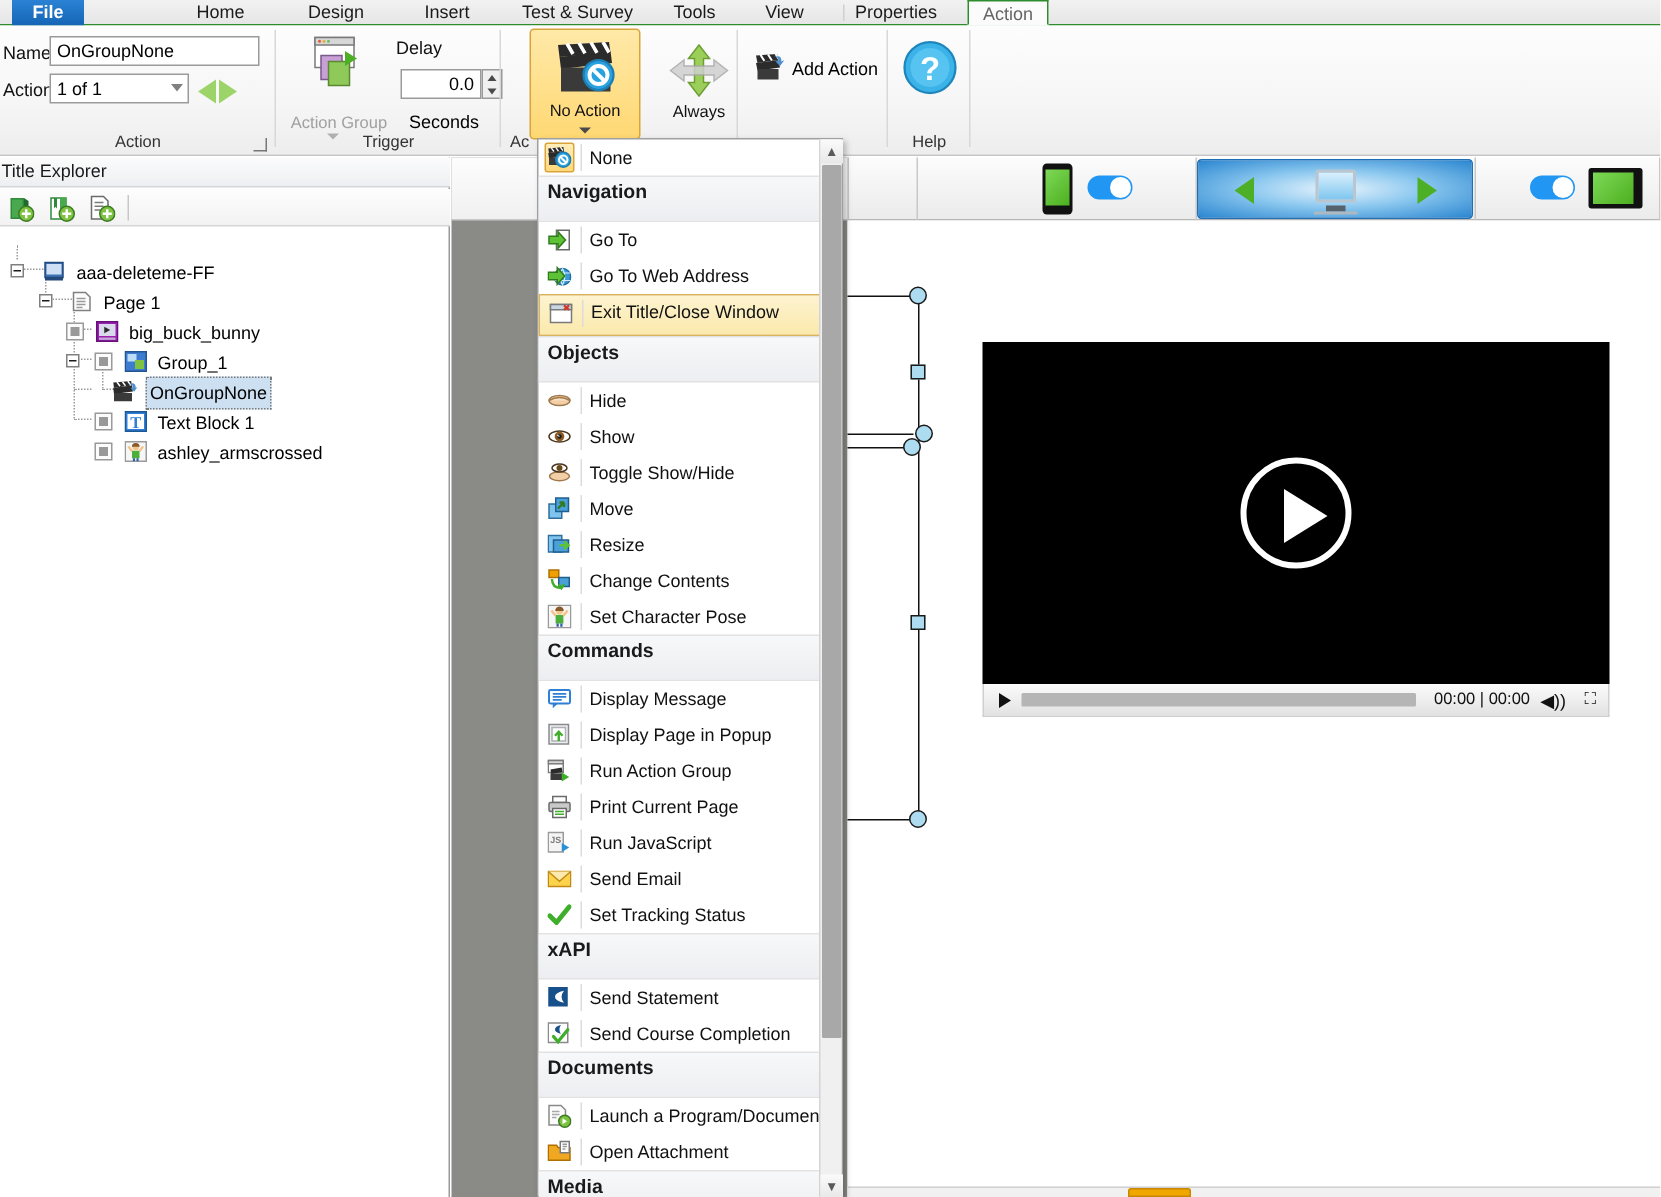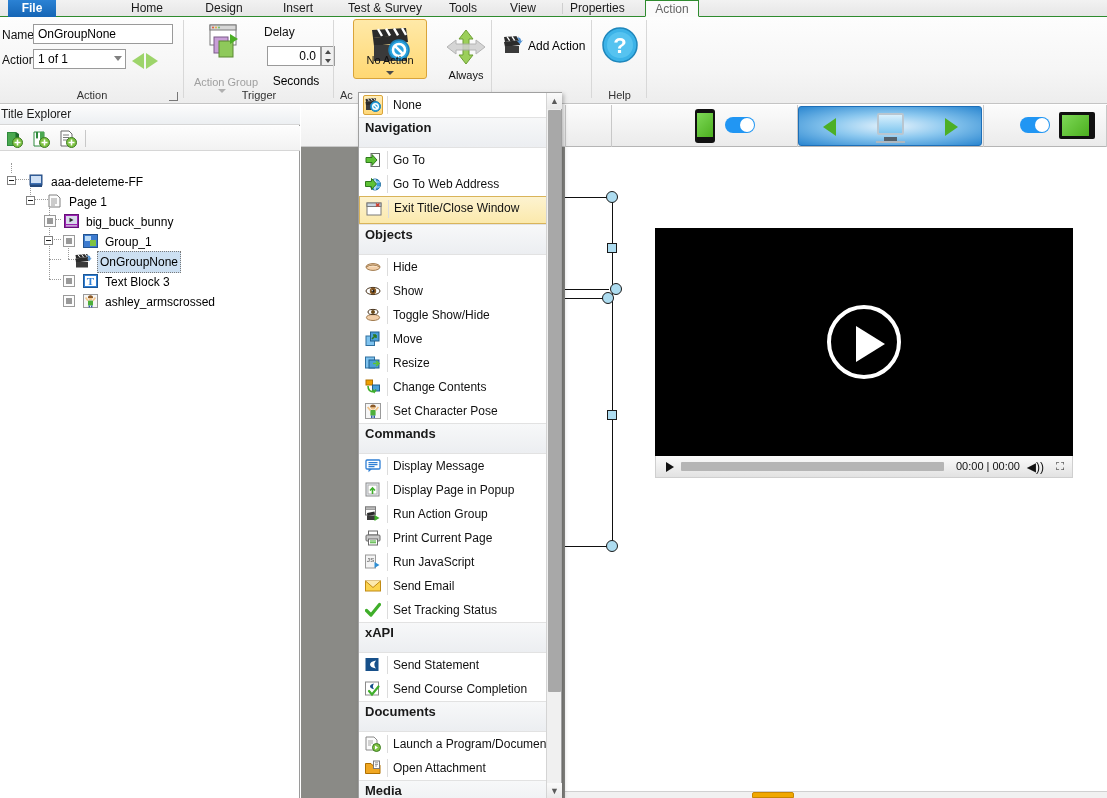--- a/index.html
+++ b/index.html
@@ -347,21 +347,21 @@
       <div class="spin" style="left:137px;top:29px;height:20px;">
           <i class="up"></i>
           <i class="dn"></i>
         </div>
       <div style="position:absolute;left:76px;top:57px;width:72px;text-align:center;font-size:12px;">Seconds</div>
       <div class="rgroup-label">Trigger</div>
       <div class="rgroup-sep" style="right:0;"></div>
     </div>
 
     <div class="rgroup" style="left:334px;width:158px;">
-      <div class="bigbtn active" style="left:19px;top:2px;width:74px;height:60px;">
+      <div class="bigbtn active" style="left:19px;top:2px;width:74px;height:74px;">
         <svg class="svgico" style="margin:4px auto 0;" width="42" height="36" viewBox="0 0 42 36">
           <path d="M4 10 L38 6 L39 14 L5 18 Z" fill="#2b2b2b"></path>
           <path d="M3 2 L37 0 L38 7 L4 10 Z" fill="#2b2b2b"></path>
           <path d="M9 1 L13 8 M17 0.6 L21 7.6 M25 0.3 L29 7.3 M33 0 L37 7" stroke="#fff" stroke-width="2.4" fill="none"></path>
           <rect x="5" y="17" width="33" height="16" fill="#3a3a3a"></rect>
           <circle cx="30" cy="22" r="10" fill="#29a3df" stroke="#1b7fb5" stroke-width="1.5"></circle>
           <circle cx="30" cy="22" r="6" fill="none" stroke="#fff" stroke-width="2.6"></circle>
           <path d="M25.6 17.6 L34.4 26.4" stroke="#fff" stroke-width="2.6"></path>
         </svg>
         <div class="cap">No Action</div>
@@ -517,21 +517,21 @@
 
       <div class="tnode" style="left:0;top:118px;">
         <span class="chk" style="left:63px;top:4px;"></span>
         <span style="position:absolute;left:83px;top:3px;">
           <svg class="svgico" width="15" height="14" viewBox="0 0 15 14">
             <rect x="0.5" y="0.5" width="14" height="13" fill="#2f7fd4" stroke="#1d5796"></rect>
             <rect x="2" y="2" width="11" height="10" fill="#fff"></rect>
             <text x="7.5" y="11" font-family="Liberation Serif, serif" font-size="11" font-weight="bold" fill="#2f7fd4" text-anchor="middle">T</text>
           </svg>
         </span>
-        <span style="position:absolute;left:102px;top:0;" class="tlabel">Text Block 3</span>
+        <span style="position:absolute;left:102px;top:0;" class="tlabel">Text Block 1</span>
       </div>
 
       <div class="tnode" style="left:0;top:138px;">
         <span class="chk" style="left:63px;top:4px;"></span>
         <span style="position:absolute;left:83px;top:3px;">
           <svg class="svgico" width="15" height="14" viewBox="0 0 15 14">
             <rect x="0.5" y="0.5" width="14" height="13" fill="#f6f6f6" stroke="#9a9a9a"></rect>
             <circle cx="7.5" cy="4" r="2.2" fill="#f2c48a"></circle>
             <path d="M7.5 1.3 a2.6 2.6 0 0 1 2.6 2.6 h-5.2 a2.6 2.6 0 0 1 2.6 -2.6 z" fill="#8a5a2a"></path>
             <path d="M5 6.5 h5 v5 h-5 z" fill="#4caf3a"></path>

